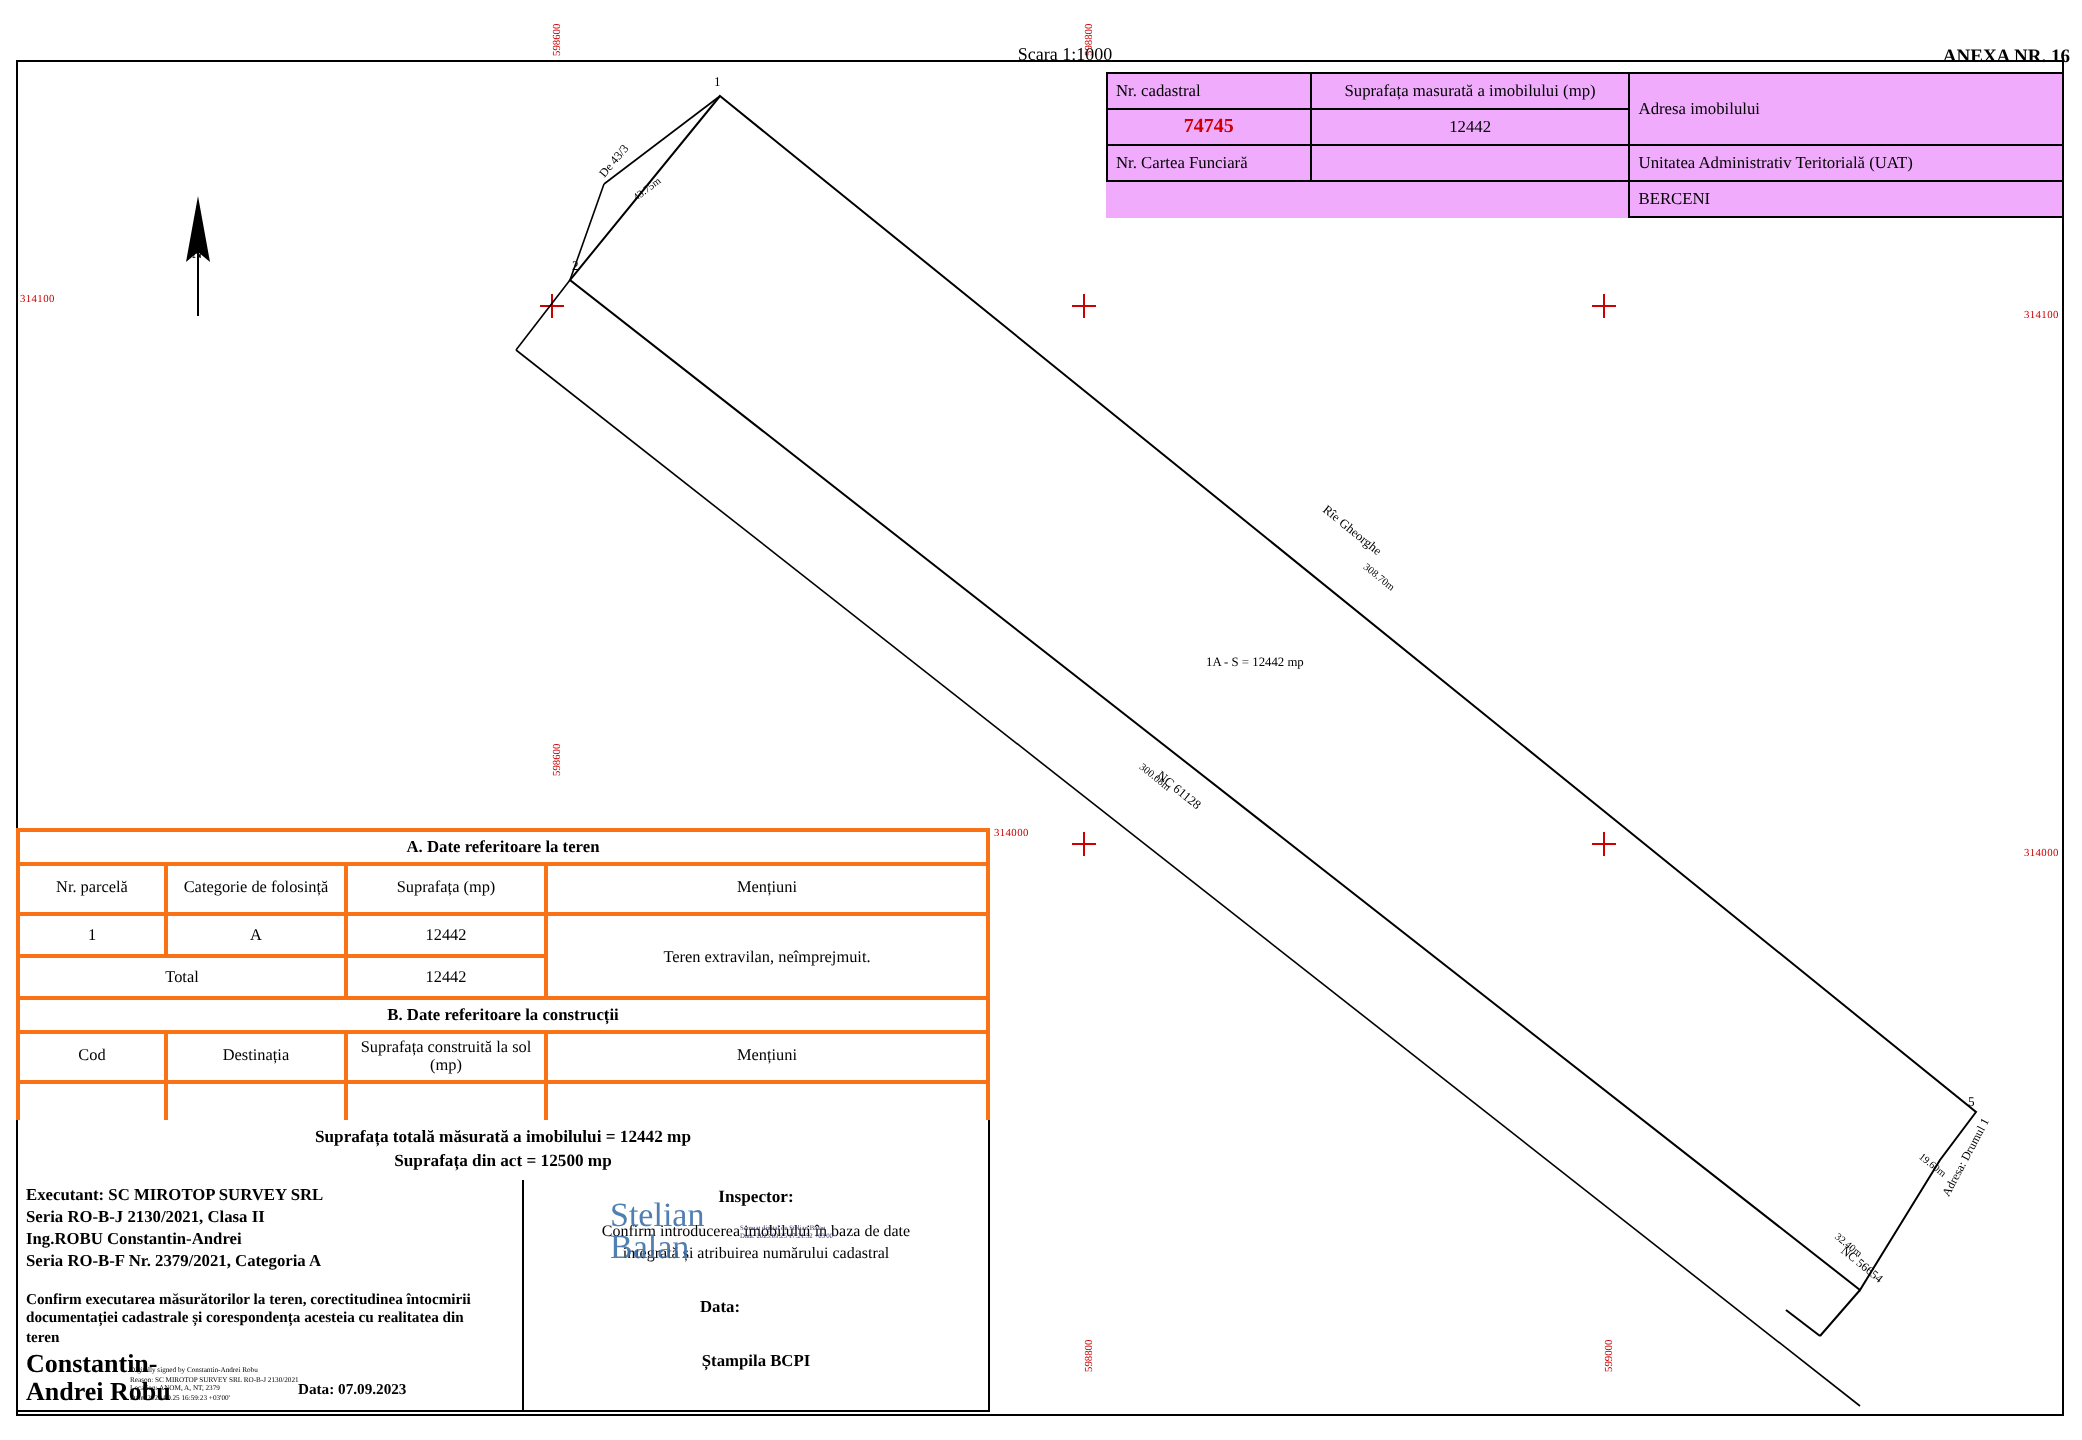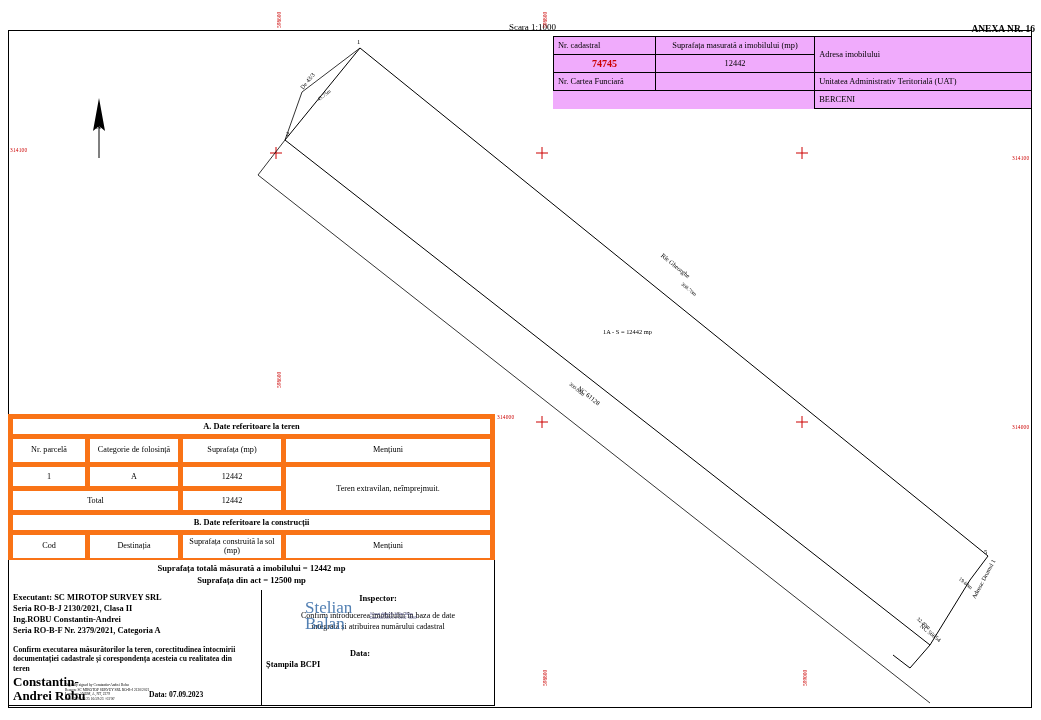--- a/index.html
+++ b/index.html
@@ -71,21 +71,21 @@
 
   
   #data-table {
     left: 8px; top: 414px;
     width: 487px;
     border-collapse: collapse;
     font-size: 8.2px;
     background: #fff;
   }
   #data-table td, #data-table th {
-    border: 5px solid #f97316;
+    border: 2px solid #f97316;
     padding: 1px 3px;
     text-align: center;
     font-weight: normal;
     vertical-align: middle;
   }
   #data-table .section-head {
     font-weight: bold;
     font-size: 8.4px;
     height: 13px;
   }
@@ -167,21 +167,22 @@
   }
   .insp-date {
     font-size: 8.4px;
     font-weight: bold;
     margin-top: 16px;
     margin-left: 84px;
   }
   .insp-stamp {
     font-size: 8.4px;
     font-weight: bold;
-    margin-top: 2px;
+    text-align: center;
+    margin-top: 18px;
   }
   .sig-date {
     position: absolute;
     left: 140px; bottom: 6px;
     font-size: 7.6px;
     font-weight: bold;
   }
 
   
   #stamp-overlay {

